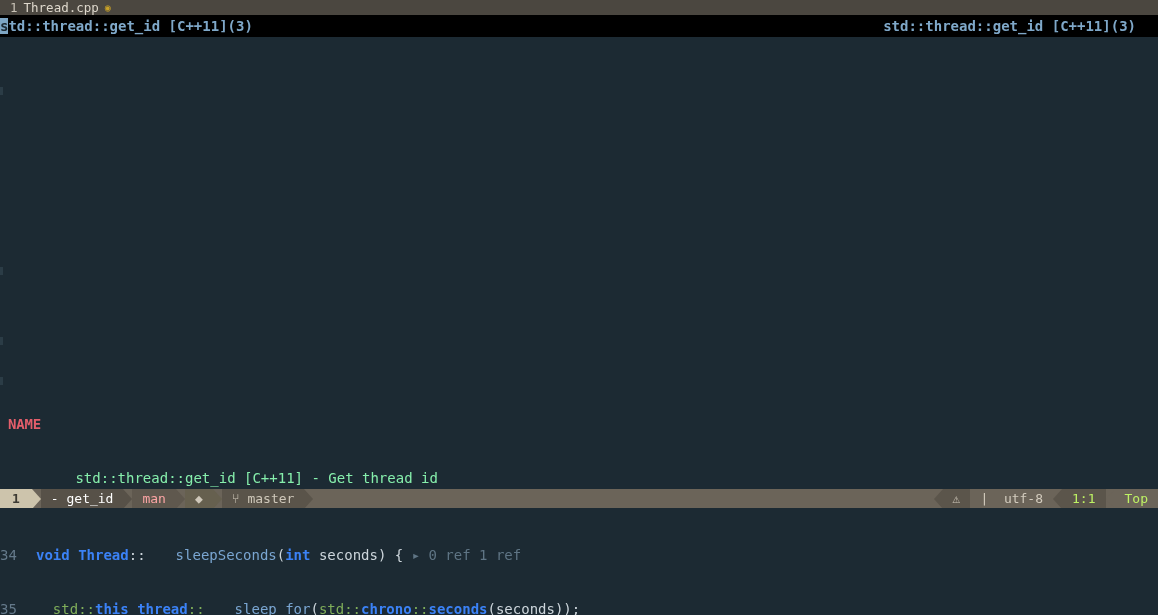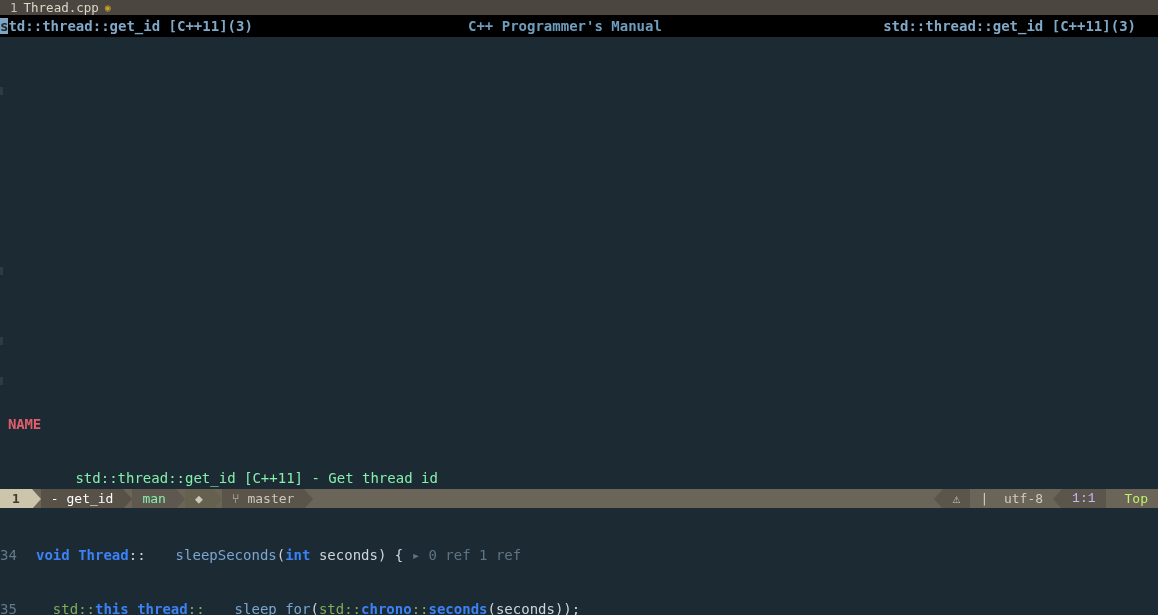--- a/index.html
+++ b/index.html
@@ -106,39 +106,39 @@
   }
   .seg {
     display: flex;
     align-items: center;
     padding: 0 10px;
     white-space: nowrap;
     height: 19px;
   }
   .seg-mode  { background: #cdc4ac; color: #3c3a33; font-weight: bold; padding: 0 12px; }
   .seg-a     { background: #575148; color: #ffffff; }
-  .seg-b     { background: #5f584e; color: #86efac; }
+  .seg-b     { background: #5f584e; color: #fca5a5; }
   .seg-c     { background: #66604f; color: #cfc8ba; }
   .seg-d     { background: #5a544a; color: #cfc8ba; }
   .sep {
     width: 0; height: 0;
     border-top: 10px solid transparent;
     border-bottom: 10px solid transparent;
     flex: 0 0 auto;
   }
   .sep-r { border-left: 9px solid; }
   .sep-l { border-right: 9px solid; }
   .status-right {
     margin-left: auto;
     display: flex;
     align-items: stretch;
   }
   .seg-r1 { background: #5b554b; color: #cdc6b8; }
   .seg-r2 { background: #6b6459; color: #d3ccbe; }
-  .seg-r3 { background: #5b554b; color: #c4b5fd; font-family: Liberation Mono, monospace; }
+  .seg-r3 { background: #5b554b; color: #bef264; }
   .seg-r4 { background: #6b6459; color: #bef264; padding-right: 10px; }
 
   
   .codepane {
     position: relative;
     height: 107px;
     background: #1c2a33;
     padding-top: 2px;
     white-space: pre;
     overflow: hidden;
@@ -169,21 +169,20 @@
   <div class="tabline">
     <div class="tab">
       <span class="tabnum">1</span>
       <span class="tabname">Thread.cpp</span>
       <span class="tabmod">◉</span>
     </div>
   </div>
 
   <div class="manhead">
     <span class="hl-left"><span class="cursor-cell">s</span><span>td::thread::get_id [C++11](3)</span></span>
-    <span class="hl-mid">C++ Programmer's Manual</span>
     <span class="hl-right">std::thread::get_id [C++11](3)</span>
   </div>
 
   <div class="manbody">
     <div class="edge-tick" style="top:50px"></div>
     <div class="edge-tick" style="top:230px"></div>
     <div class="edge-tick" style="top:300px"></div>
     <div class="edge-tick" style="top:340px"></div>
 
     <div class="mline">&nbsp;</div>

